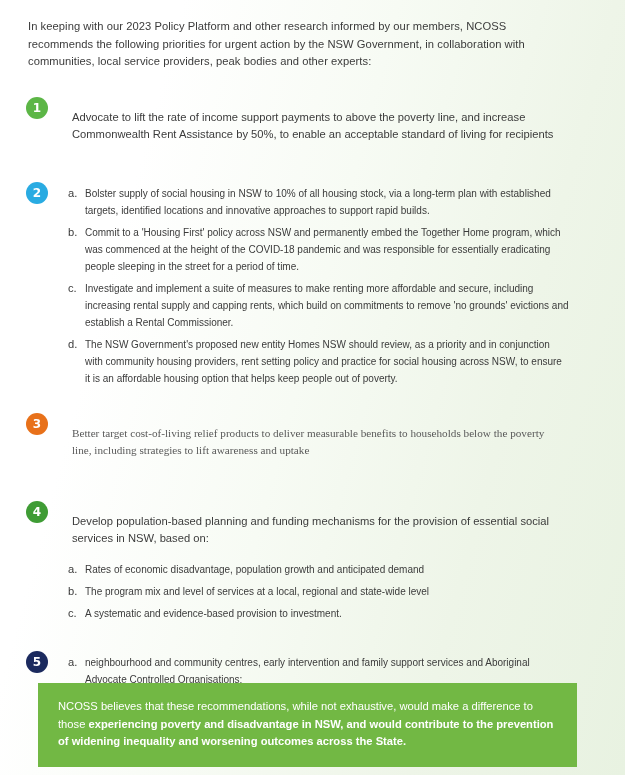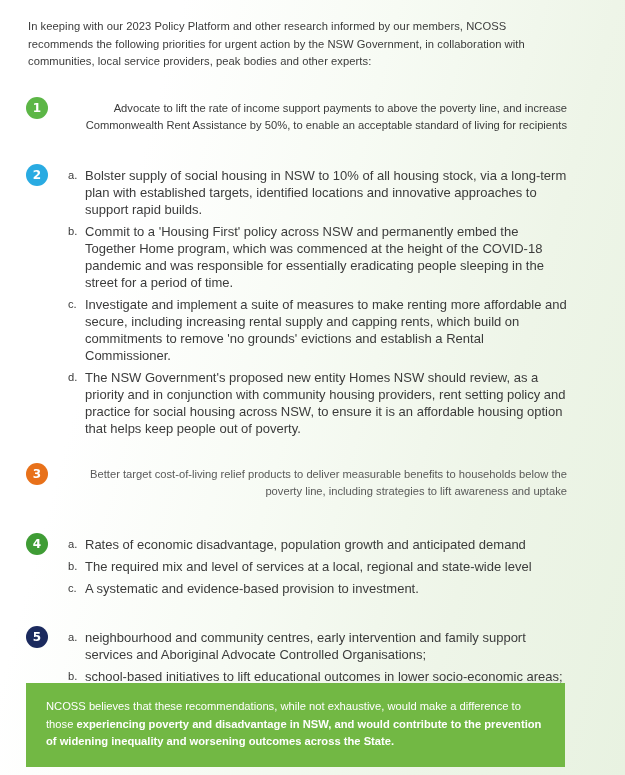--- a/index.html
+++ b/index.html
@@ -58,26 +58,26 @@
     user-select: none;
   }
   .rec-body {
     flex: 1 1 auto;
     margin-left: 11px;
   }
   .rec-lead {
     font-size: 11.2px;
     line-height: 17.5px;
     color: #3b3b3b;
-    margin: 4px;
+    margin: 13px;
     padding-right: 4px;
-    text-align: right;
   }
   .rec.muted .rec-lead {
     color: #595959;
+    font-family: Liberation Serif, serif;
   }
 
   
   .sub-list {
     list-style: none;
     margin: 4px 0 0 0;
     padding: 0;
   }
   .sub-item {
     display: flex;
@@ -90,37 +90,37 @@
   }
   .sub-marker {
     flex: 0 0 auto;
     width: 17px;
     font-size: 11.2px;
     line-height: 17px;
     color: #3b3b3b;
   }
   .sub-text {
     flex: 1 1 auto;
-    font-size: 13px;
+    font-size: 10px;
     line-height: 17px;
     color: #3b3b3b;
     padding-right: 6px;
   }
 
   
   #rec-1 { margin-top: 25px; }
   #rec-2 { margin-top: 24px; }
   #rec-3 { margin-top: 25px; }
   #rec-4 { margin-top: 27px; }
   #rec-5 { margin-top: 28px; }
 
   
   .callout {
     position: absolute;
-    left: 26px;
+    left: 38px;
     top: 683px;
     width: 539px;
     box-sizing: border-box;
     background: #72b844;
     color: #ffffff;
     padding: 15px 20px 16px 20px;
   }
   .callout-text {
     margin: 0;
     font-size: 11.2px;
@@ -173,28 +173,29 @@
   <div class="rec muted" id="rec-3">
     <div class="rec-badge" style="background-color: rgb(232, 113, 26);">3</div>
     <div class="rec-body">
       <p class="rec-lead">Better target cost-of-living relief products to deliver measurable benefits to households below the poverty line, including strategies to lift awareness and uptake</p>
     </div>
   </div>
 
   <div class="rec" id="rec-4">
     <div class="rec-badge" style="background-color: rgb(63, 156, 53);">4</div>
     <div class="rec-body">
+      <p class="rec-lead">Develop population-based planning and funding mechanisms for the provision of essential social services in NSW, based on:</p>
       <ul class="sub-list">
         <li class="sub-item">
           <span class="sub-marker">a.</span>
           <span class="sub-text">Rates of economic disadvantage, population growth and anticipated demand</span>
         </li>
         <li class="sub-item">
           <span class="sub-marker">b.</span>
-          <span class="sub-text">The required mix and level of services at a local, regional and state-wide level</span>
+          <span class="sub-text">The program mix and level of services at a local, regional and state-wide level</span>
         </li>
         <li class="sub-item">
           <span class="sub-marker">c.</span>
           <span class="sub-text">A systematic and evidence-based provision to investment.</span>
         </li>
       </ul>
     </div>
   </div>
 
   <div class="rec" id="rec-5">

